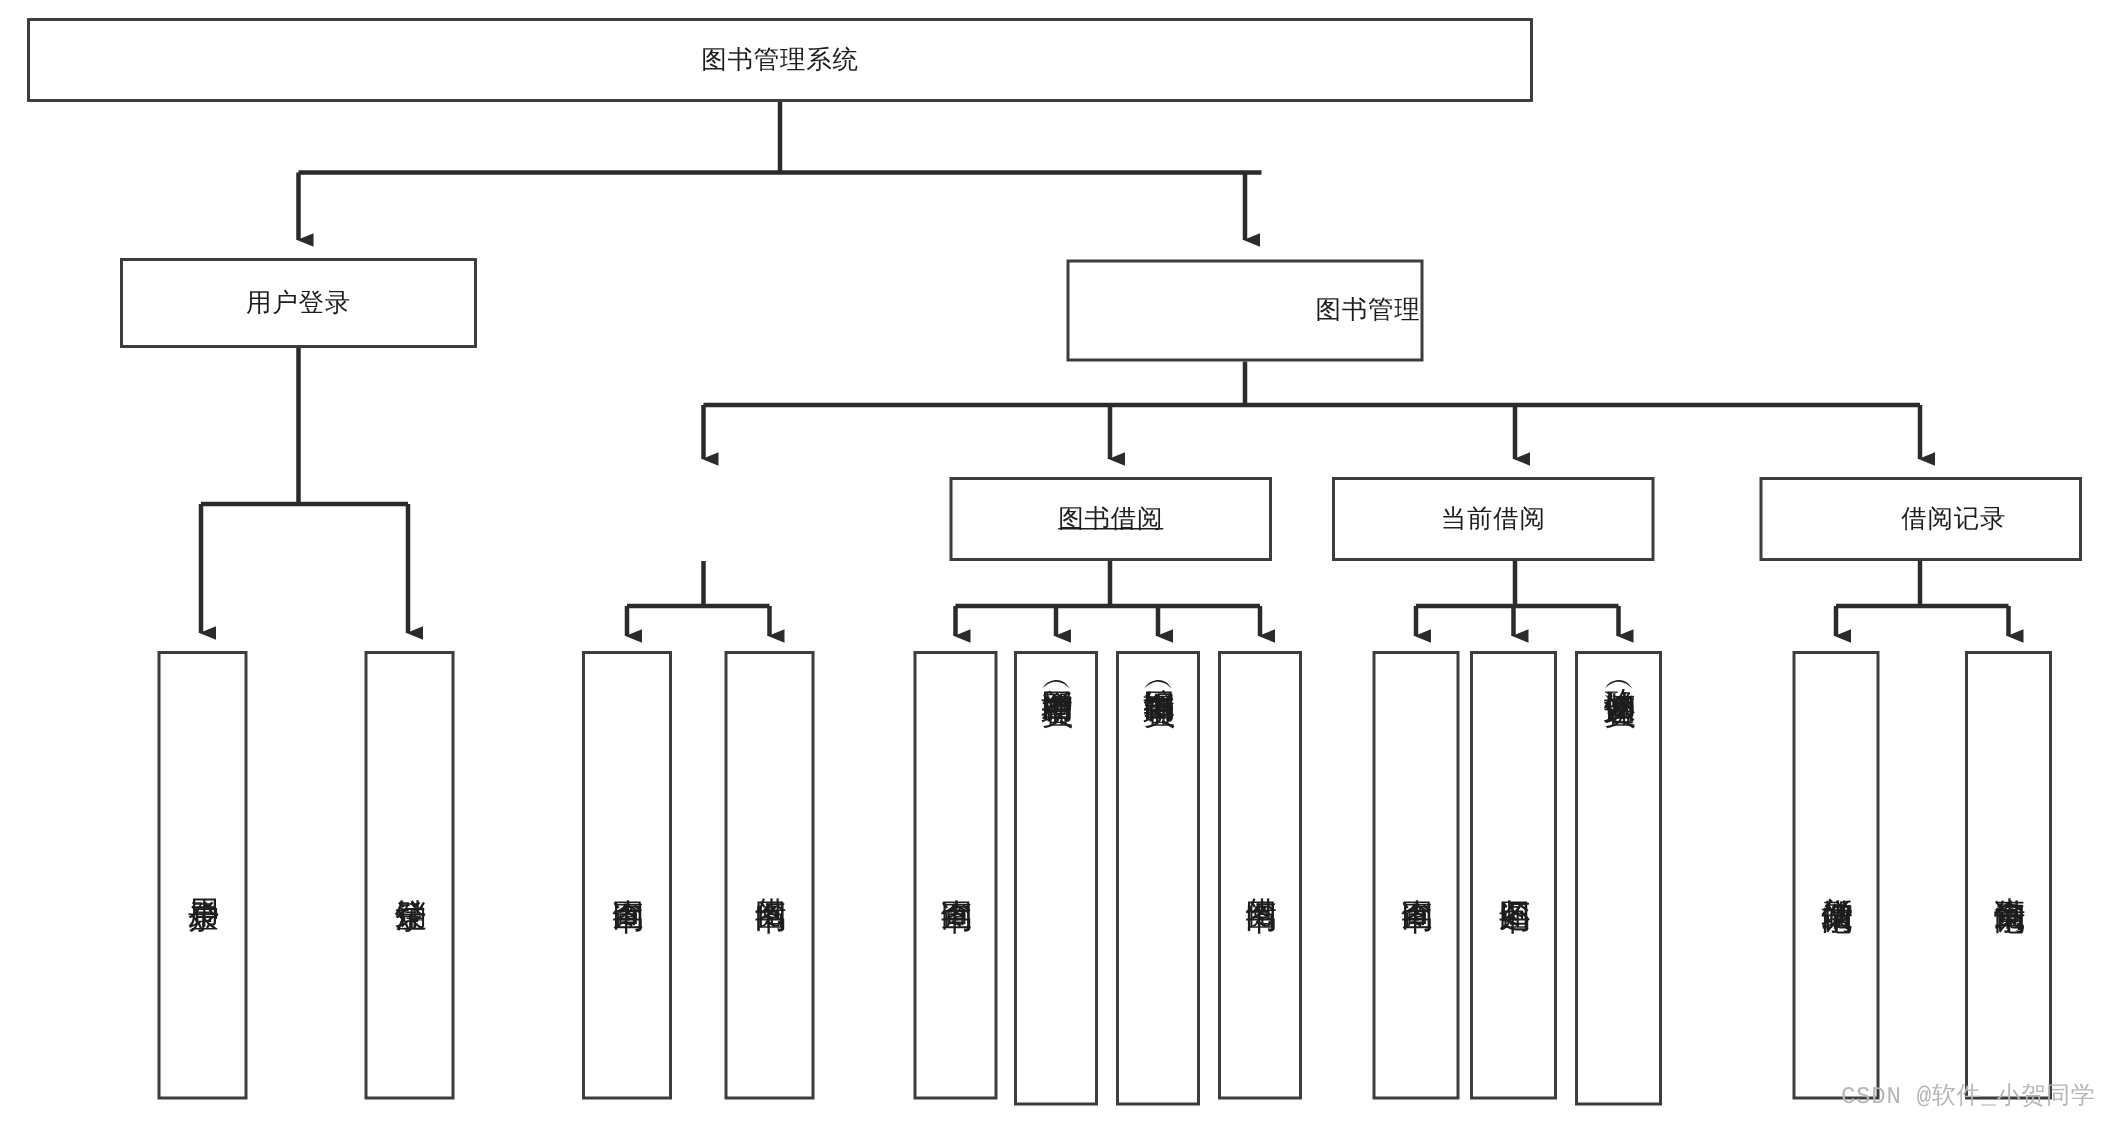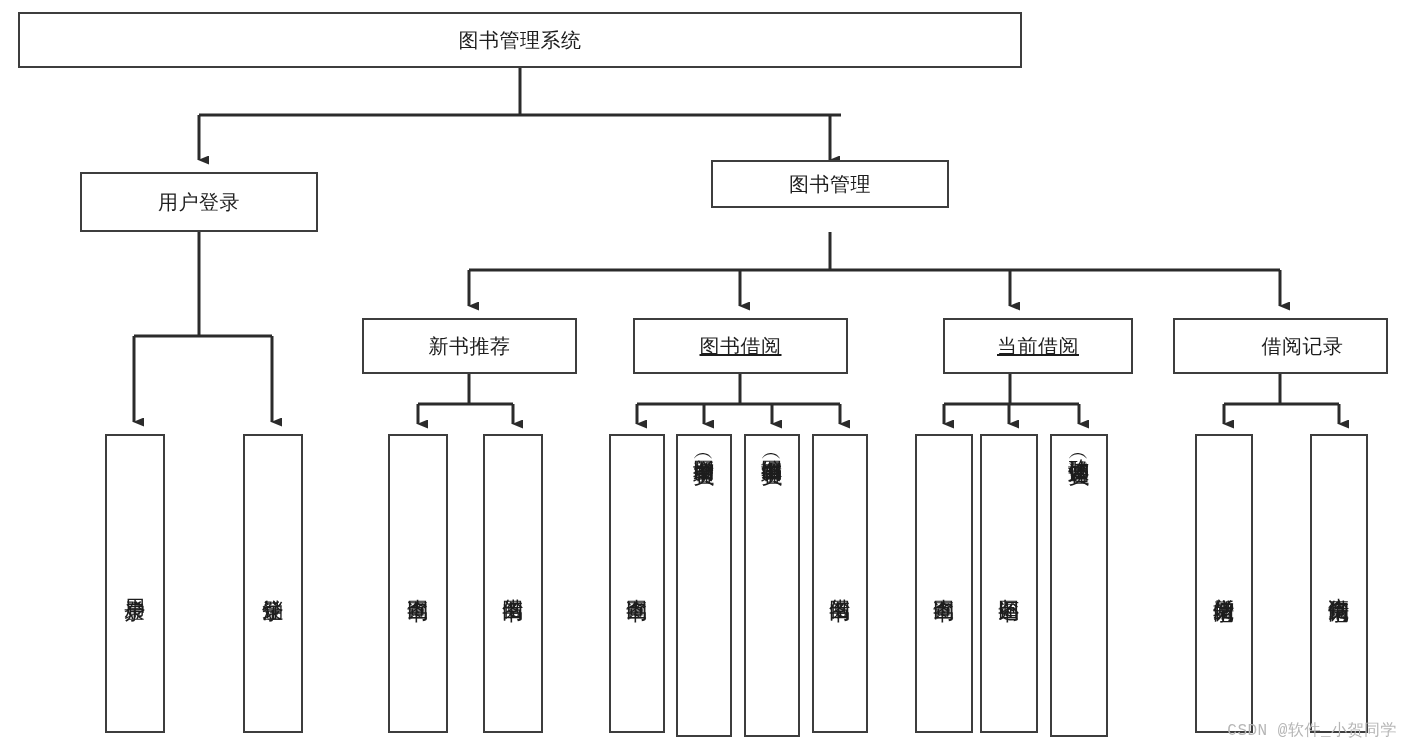--- a/index.html
+++ b/index.html
@@ -28,21 +28,21 @@
     position: absolute;
     box-sizing: border-box;
     background: #ffffff;
     border: 2px solid #3d3d3d;
     display: flex;
     align-items: center;
     justify-content: center;
     color: #1d1d1d;
   }
   .node-h .label {
-    font-size: 20px;
+    font-size: 17px;
     letter-spacing: 0.5px;
     line-height: 1.1;
     white-space: nowrap;
   }
   .node-v {
     align-items: flex-start;
     justify-content: center;
     padding-top: 6px;
   }
   .node-v .label {
@@ -128,31 +128,28 @@
     </g>
   </svg>
 
   <div class="node node-h" style="left: 18px; top: 12px; width: 1004px; height: 56px;">
     <span class="label">图书管理系统</span>
   </div>
 
   <div class="node node-h" style="left: 80px; top: 172px; width: 238px; height: 60px;">
     <span class="label">用户登录</span>
   </div>
-  <div class="node node-h" style="left: 711px; top: 160px; width: 238px; height: 48px;">
+  <div class="node node-h" style="left: 711px; top: 173px; width: 238px; height: 68px; justify-content: flex-end;">
     <span class="label">图书管理</span>
   </div>
 
-  <div class="node node-h" style="left: 362px; top: 318px; width: 215px; height: 56px;">
-    <span class="label">新书推荐</span>
-  </div>
   <div class="node node-h" style="left: 633px; top: 318px; width: 215px; height: 56px; text-decoration: underline;">
     <span class="label">图书借阅</span>
   </div>
-  <div class="node node-h" style="left: 943px; top: 318px; width: 190px; height: 56px; text-decoration: underline;">
+  <div class="node node-h" style="left: 888px; top: 318px; width: 215px; height: 56px;">
     <span class="label">当前借阅</span>
   </div>
   <div class="node node-h" style="left: 1173px; top: 318px; width: 215px; height: 56px; padding-left: 44px;">
     <span class="label">借阅记录</span>
   </div>
 
   <div class="node node-v center" style="left: 105px; top: 434px; width: 60px; height: 299px;">
     <span class="label">用户登录</span>
   </div>
   <div class="node node-v center" style="left: 243px; top: 434px; width: 60px; height: 299px;">

